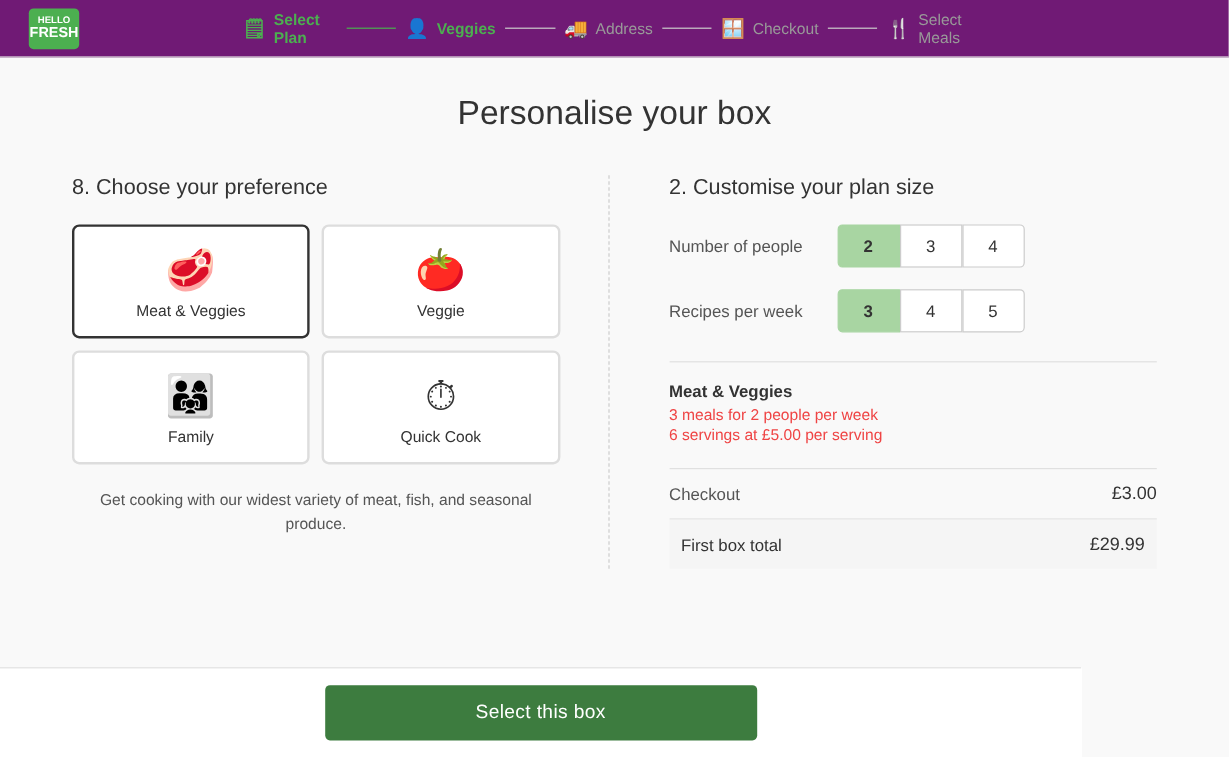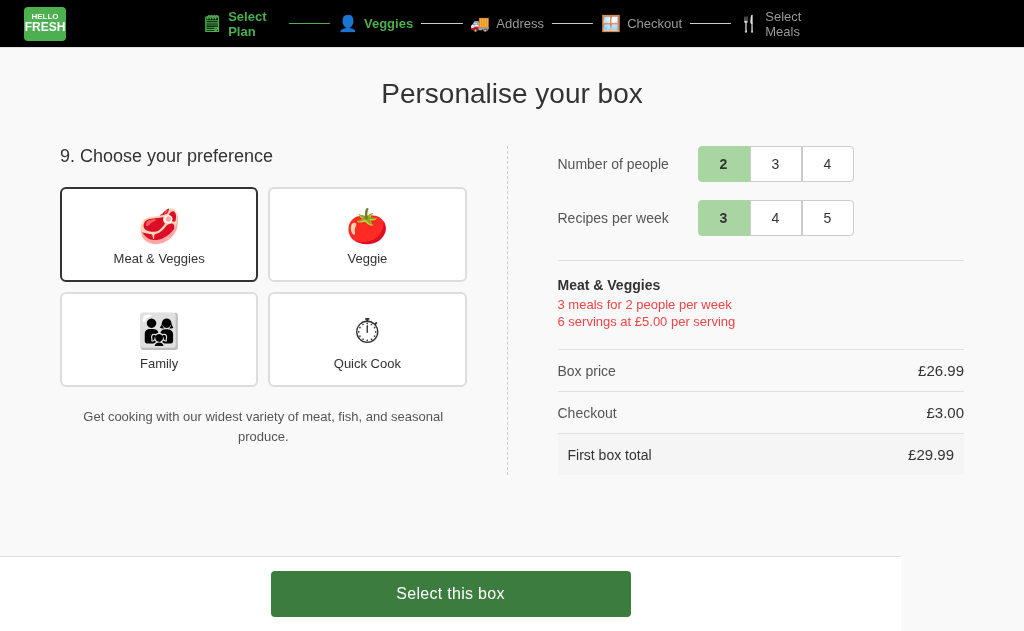--- a/index.html
+++ b/index.html
@@ -8,21 +8,21 @@
       background: #f9f9f9;
       color: #333;
       min-height: 631px;
       width: 1024px;
     }
 
     
     .header {
       display: flex;
       align-items: center;
-      background: #000000;
+      background: #701a75;
       border-bottom: 1px solid #e0e0e0;
       padding: 0 24px;
       height: 48px;
       position: relative;
     }
     .logo {
       display: flex;
       align-items: center;
       gap: 6px;
     }
@@ -289,21 +289,21 @@
     </div>
   </nav>
 </header>
 
 <main class="page-content">
   <h1 class="page-title">Personalise your box</h1>
 
   <div class="two-col">
 
     <div class="left-col">
-      <h2 class="section-title">9. Choose your preference</h2>
+      <h2 class="section-title">8. Choose your preference</h2>
 
       <div class="preference-grid">
         <div class="pref-card selected">
           <span class="pref-icon">🥩</span>
           <span class="pref-label">Meat &amp; Veggies</span>
         </div>
         <div class="pref-card">
           <span class="pref-icon">🍅</span>
           <span class="pref-label">Veggie</span>
         </div>
@@ -314,20 +314,21 @@
         <div class="pref-card">
           <span class="pref-icon">⏱</span>
           <span class="pref-label">Quick Cook</span>
         </div>
       </div>
 
       <p class="pref-description">Get cooking with our widest variety of meat, fish, and seasonal produce.</p>
     </div>
 
     <div class="right-col">
+      <h2 class="section-title">2. Customise your plan size</h2>
 
       <div class="option-row">
         <span class="option-label">Number of people</span>
         <div class="btn-group">
           <button class="btn-option selected">2</button>
           <button class="btn-option">3</button>
           <button class="btn-option">4</button>
         </div>
       </div>
 
@@ -341,24 +342,20 @@
       </div>
 
       <div class="plan-summary">
         <div class="plan-name">Meat &amp; Veggies</div>
         <div class="plan-desc">3 meals for 2 people per week</div>
         <div class="plan-desc">6 servings at £5.00 per serving</div>
       </div>
 
       <div class="pricing-section">
         <div class="pricing-row">
-          <span>Box price</span>
-          <span class="price">£26.99</span>
-        </div>
-        <div class="pricing-row">
           <span>Checkout</span>
           <span class="price">£3.00</span>
         </div>
         <div class="pricing-row total">
           <span>First box total</span>
           <span class="price">£29.99</span>
         </div>
       </div>
     </div>
 

